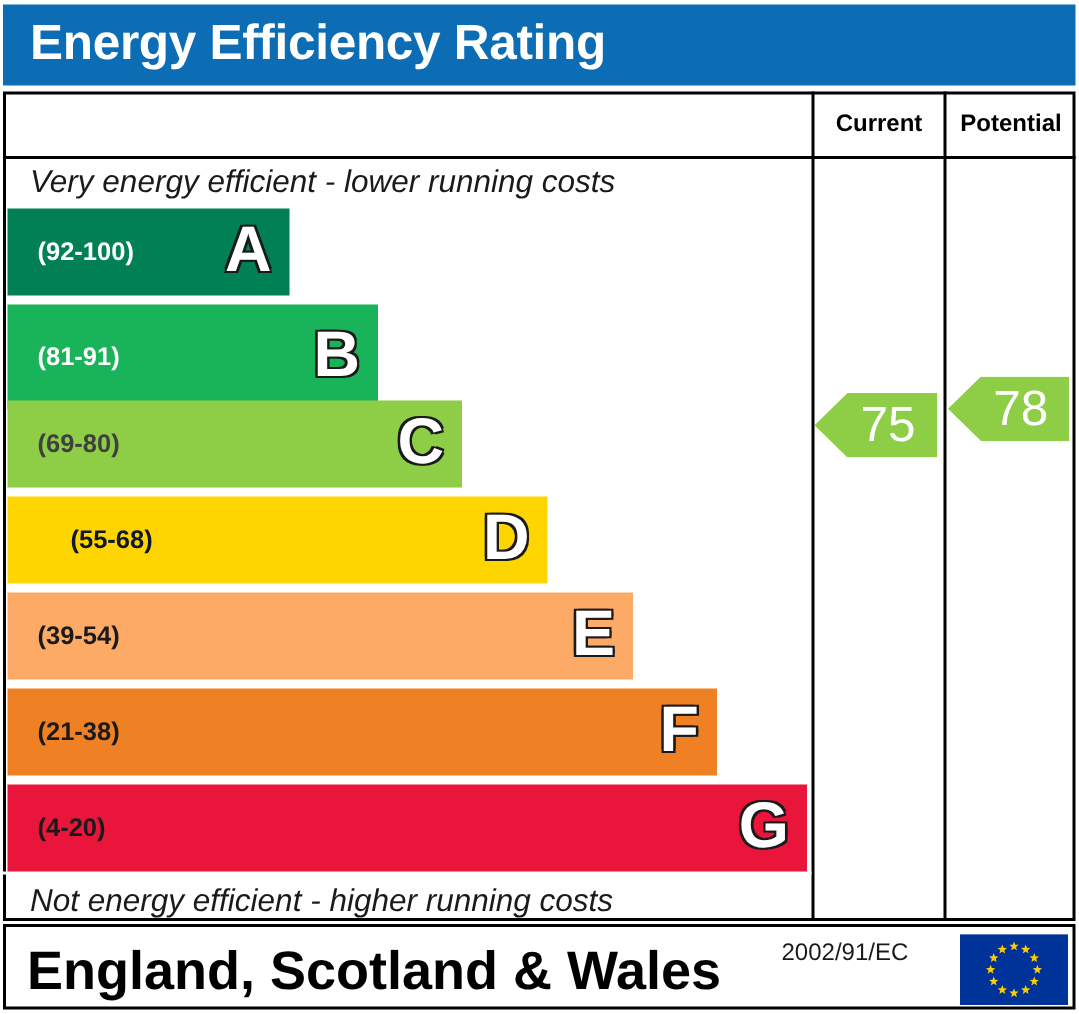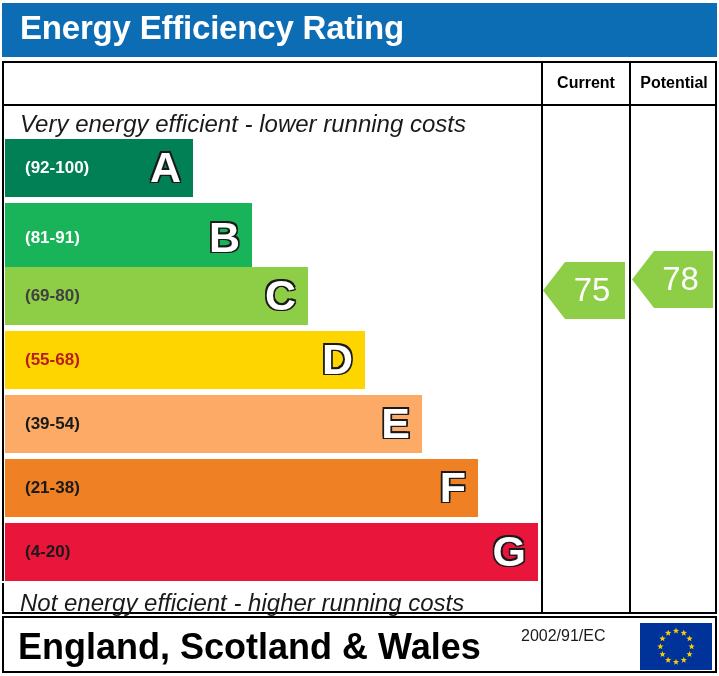--- a/index.html
+++ b/index.html
@@ -84,21 +84,21 @@
     text-align: center;
     white-space: nowrap;
   }
   .col-head.current  { left: 543px; width: 86px; }
   .col-head.potential{ left: 631px; width: 86px; }
 
   
   .caption {
     position: absolute;
     left: 20px;
-    font-size: 24px;
+    font-size: 21px;
     font-style: italic;
     color: #1a1a1a;
     white-space: nowrap;
   }
   .caption.top    { top: 110px; }
   .caption.bottom { top: 589px; }
 
   .bottom-sep {
     position: absolute;
     left: 2px;
@@ -136,21 +136,21 @@
     -webkit-text-stroke: 2px #1a1a1a;
     paint-order: stroke fill;
     text-shadow:
       -1.6px -1.6px 0 #1a1a1a,  1.6px -1.6px 0 #1a1a1a,
       -1.6px  1.6px 0 #1a1a1a,  1.6px  1.6px 0 #1a1a1a;
   }
 
   
   .rating-arrow {
     position: absolute;
-    height: 57px;
+    height: 43px;
     clip-path: polygon(22px 0, 100% 0, 100% 100%, 22px 100%, 0 50%);
   }
   .rating-arrow .val {
     position: absolute;
     left: 22px;
     right: 6px;
     top: 50%;
     transform: translateY(-54%);
     text-align: center;
     font-size: 33px;
@@ -228,21 +228,21 @@
       </div>
       <div class="band" style="top: 203px; width: 247px; height: 70px; background: rgb(25, 180, 89);">
         <span class="band-range" style="color: rgb(255, 255, 255);">(81-91)</span>
         <span class="band-letter">B</span>
       </div>
       <div class="band" style="top: 267px; width: 303px; height: 58px; background: rgb(141, 206, 70);">
         <span class="band-range" style="color: #404040;">(69-80)</span>
         <span class="band-letter">C</span>
       </div>
       <div class="band" style="top: 331px; width: 360px; height: 58px; background: rgb(255, 213, 0);">
-        <span class="band-range" style="color: #b91c1c;">(55-68)</span>
+        <span class="band-range" style="color: #0f172a; margin-left: 22px;">(55-68)</span>
         <span class="band-letter">D</span>
       </div>
       <div class="band" style="top: 395px; width: 417px; height: 58px; background: rgb(252, 170, 101);">
         <span class="band-range" style="color: rgb(26, 26, 26);">(39-54)</span>
         <span class="band-letter">E</span>
       </div>
       <div class="band" style="top: 459px; width: 473px; height: 58px; background: rgb(239, 128, 35); padding-left: 14px;">
         <span class="band-range" style="color: rgb(26, 26, 26);">(21-38)</span>
         <span class="band-letter">F</span>
       </div>

